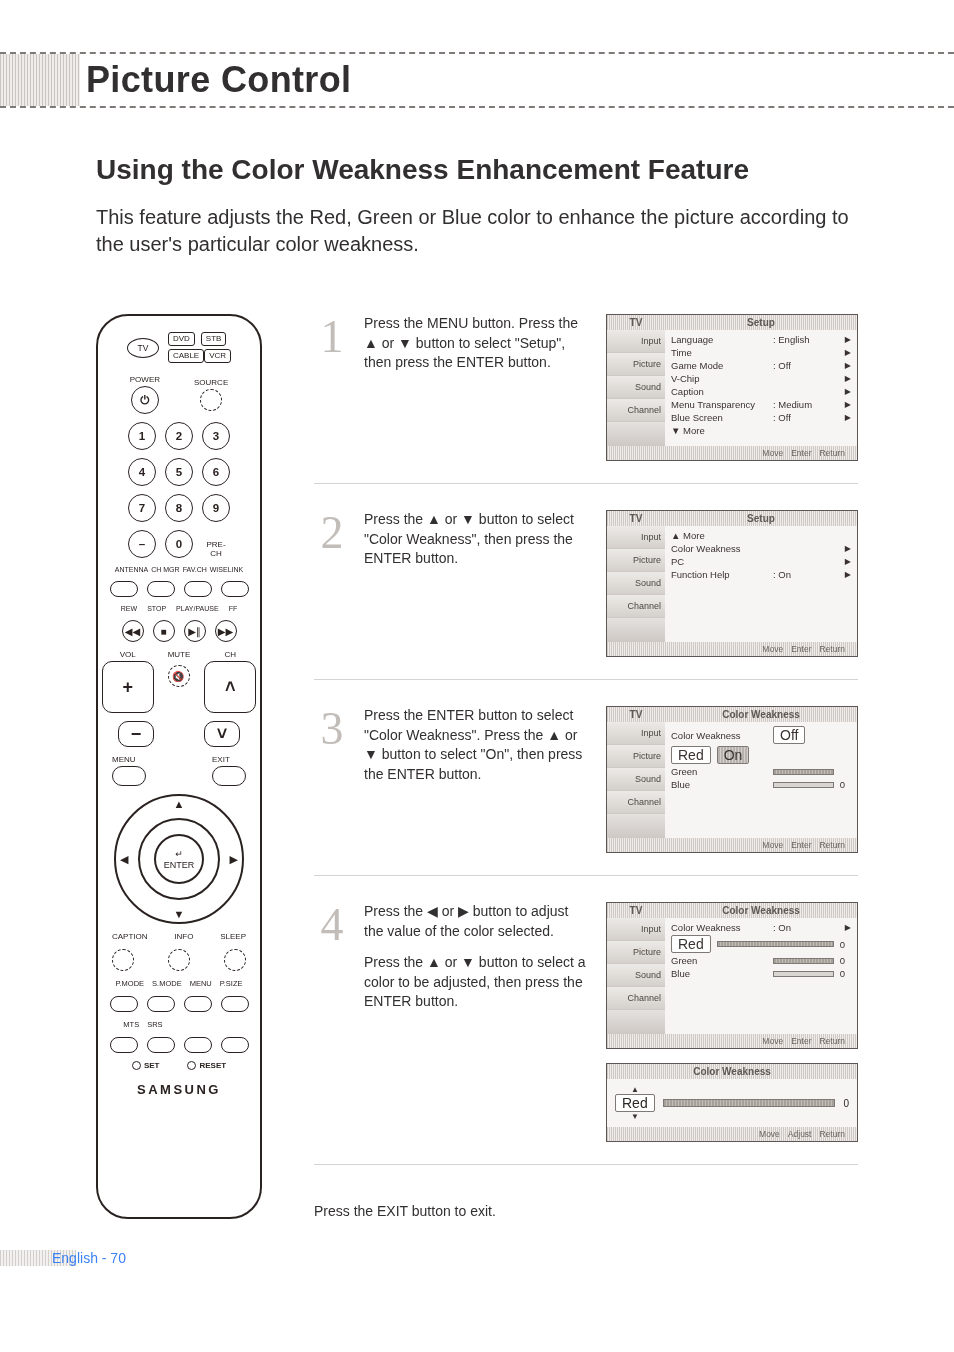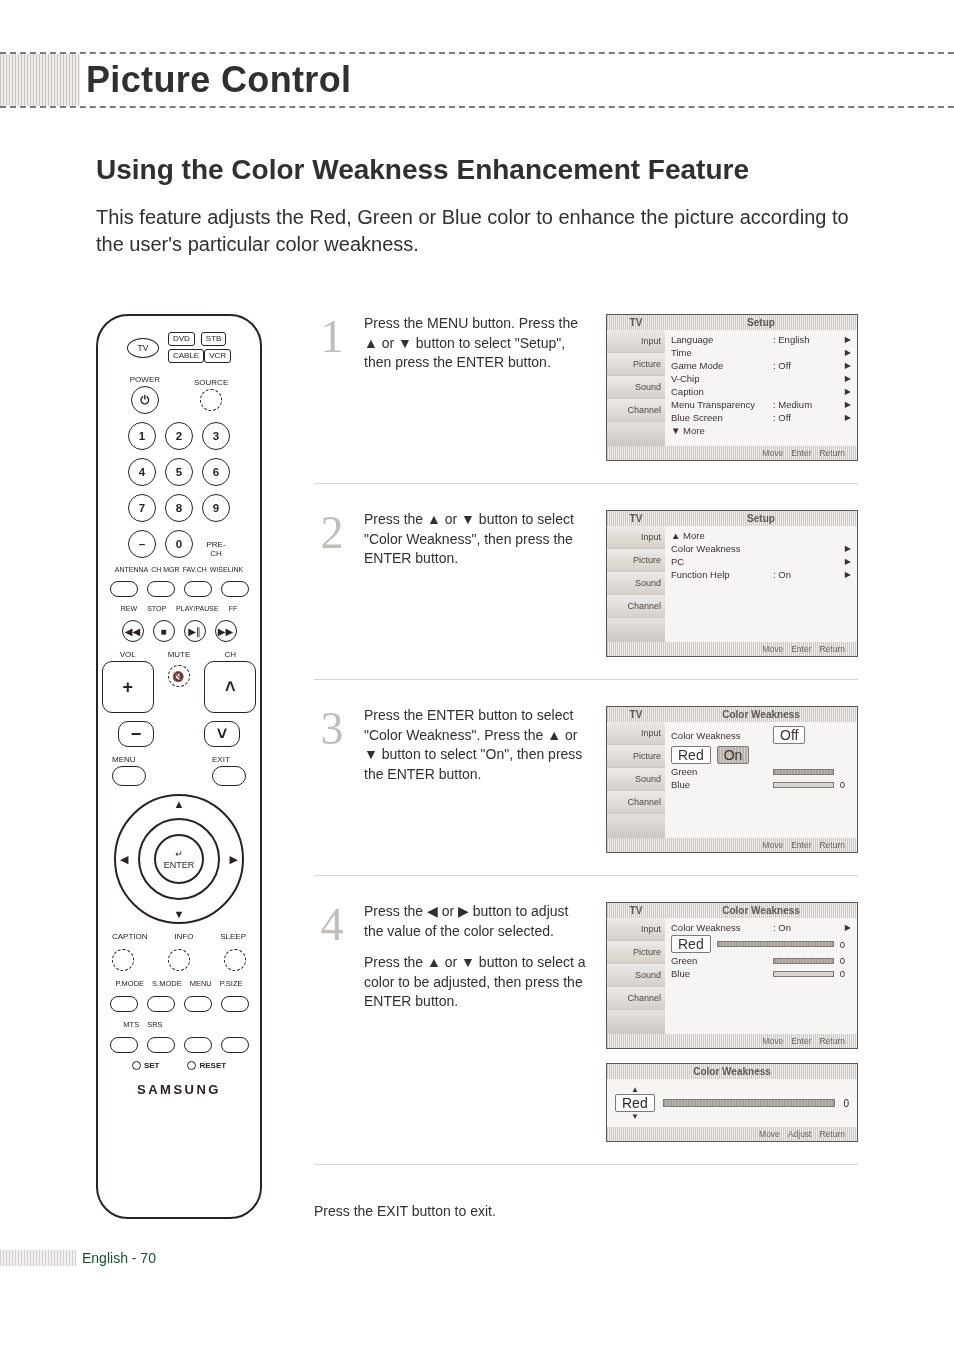--- a/index.html
+++ b/index.html
@@ -266,23 +266,23 @@
   .exit-line {
     font-size: 14px;
     margin-top: 12px;
   }
 
   
   .page-footer {
     position: absolute;
     bottom: 86px;
     left: 0;
-    padding-left: 82px;
+    padding-left: 52px;
     font-size: 14px;
-    color: #14532d;
+    color: #3b82f6;
     display: flex;
     align-items: flex-start;
   }
   .page-footer .faccent {
     position:absolute; left:0; top:0; bottom:0; width:76px;
     background: repeating-linear-gradient(90deg,#d3cfcc 0 1px,#f3f1ef 1px 3px);
   }
 </style>
 </head>
 <body>

